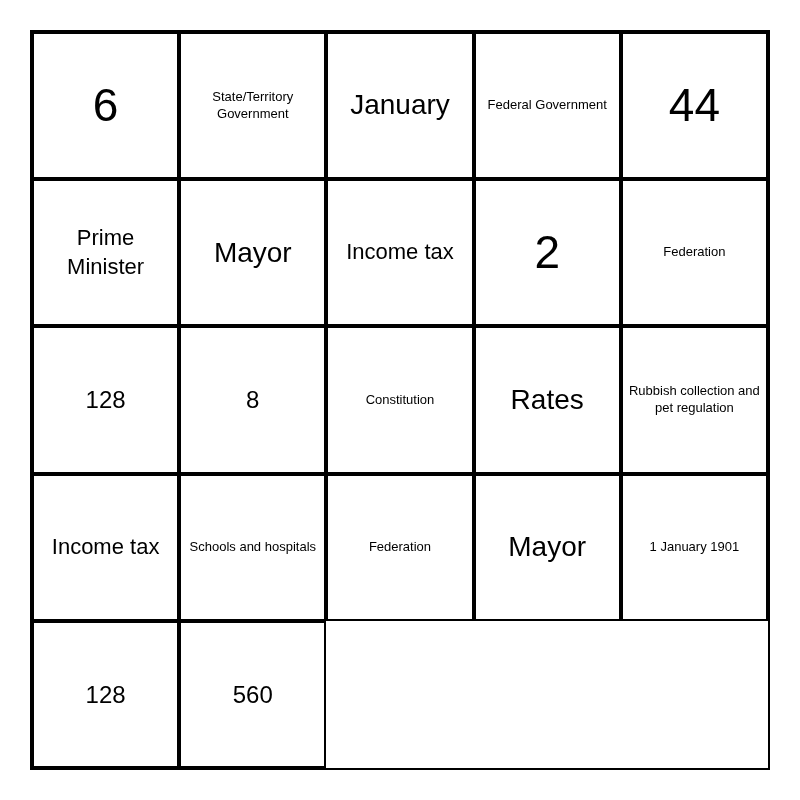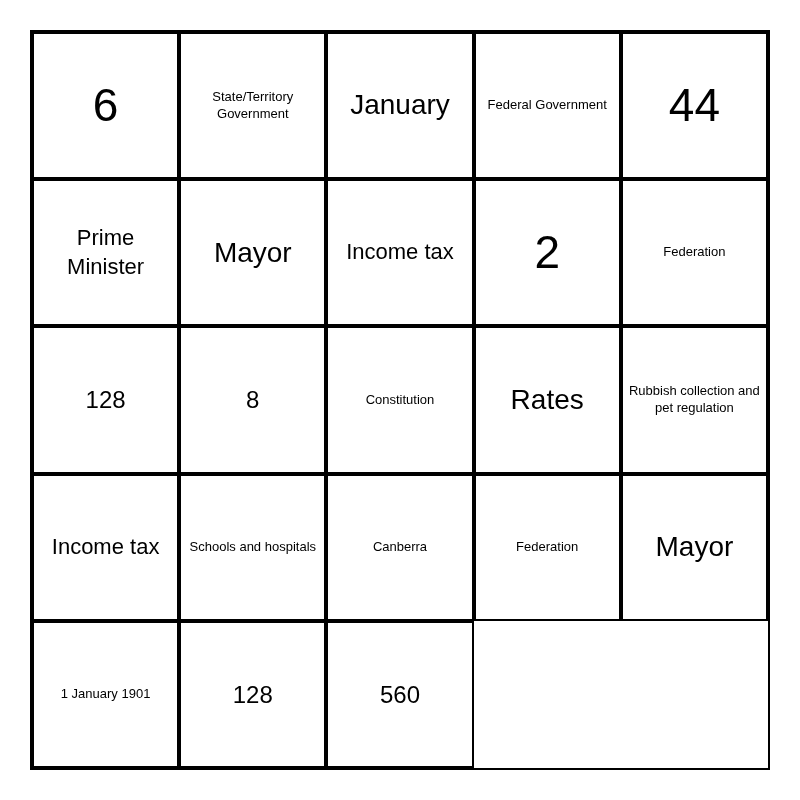--- a/index.html
+++ b/index.html
@@ -76,19 +76,18 @@
     <div class="cell medium-text">Income tax</div>
     <div class="cell large-number">2</div>
     <div class="cell small-text">Federation</div>
     <div class="cell medium-number">128</div>
     <div class="cell medium-number">8</div>
     <div class="cell small-text">Constitution</div>
     <div class="cell large-text">Rates</div>
     <div class="cell small-text">Rubbish collection and pet regulation</div>
     <div class="cell medium-text">Income tax</div>
     <div class="cell small-text">Schools and hospitals</div>
-    <div class="cell small-text">Canberra</div>
     <div class="cell small-text">Federation</div>
     <div class="cell large-text">Mayor</div>
     <div class="cell small-text">1 January 1901</div>
     <div class="cell medium-number">128</div>
     <div class="cell medium-number">560</div>
   </div>
 
 </body></html>

